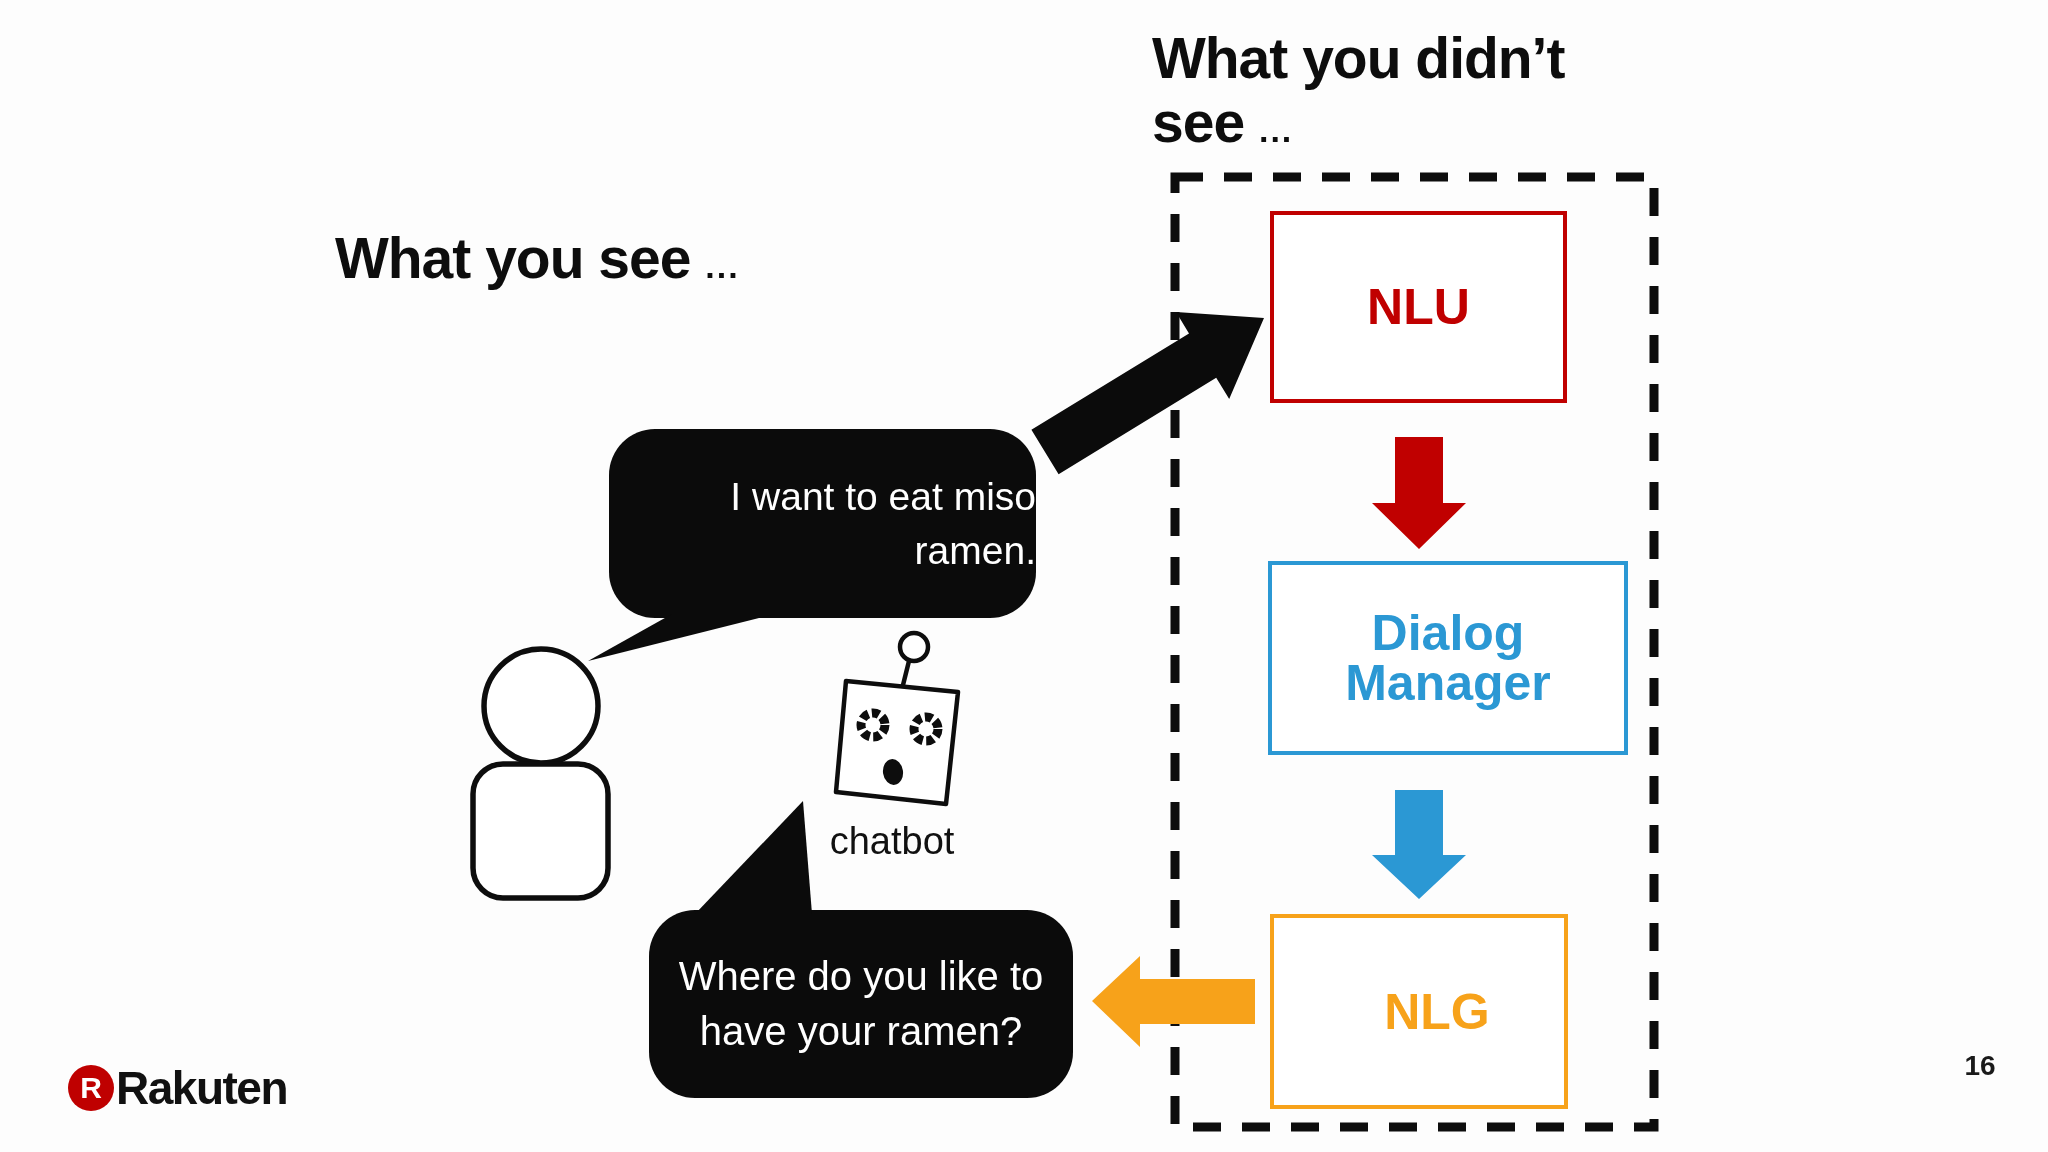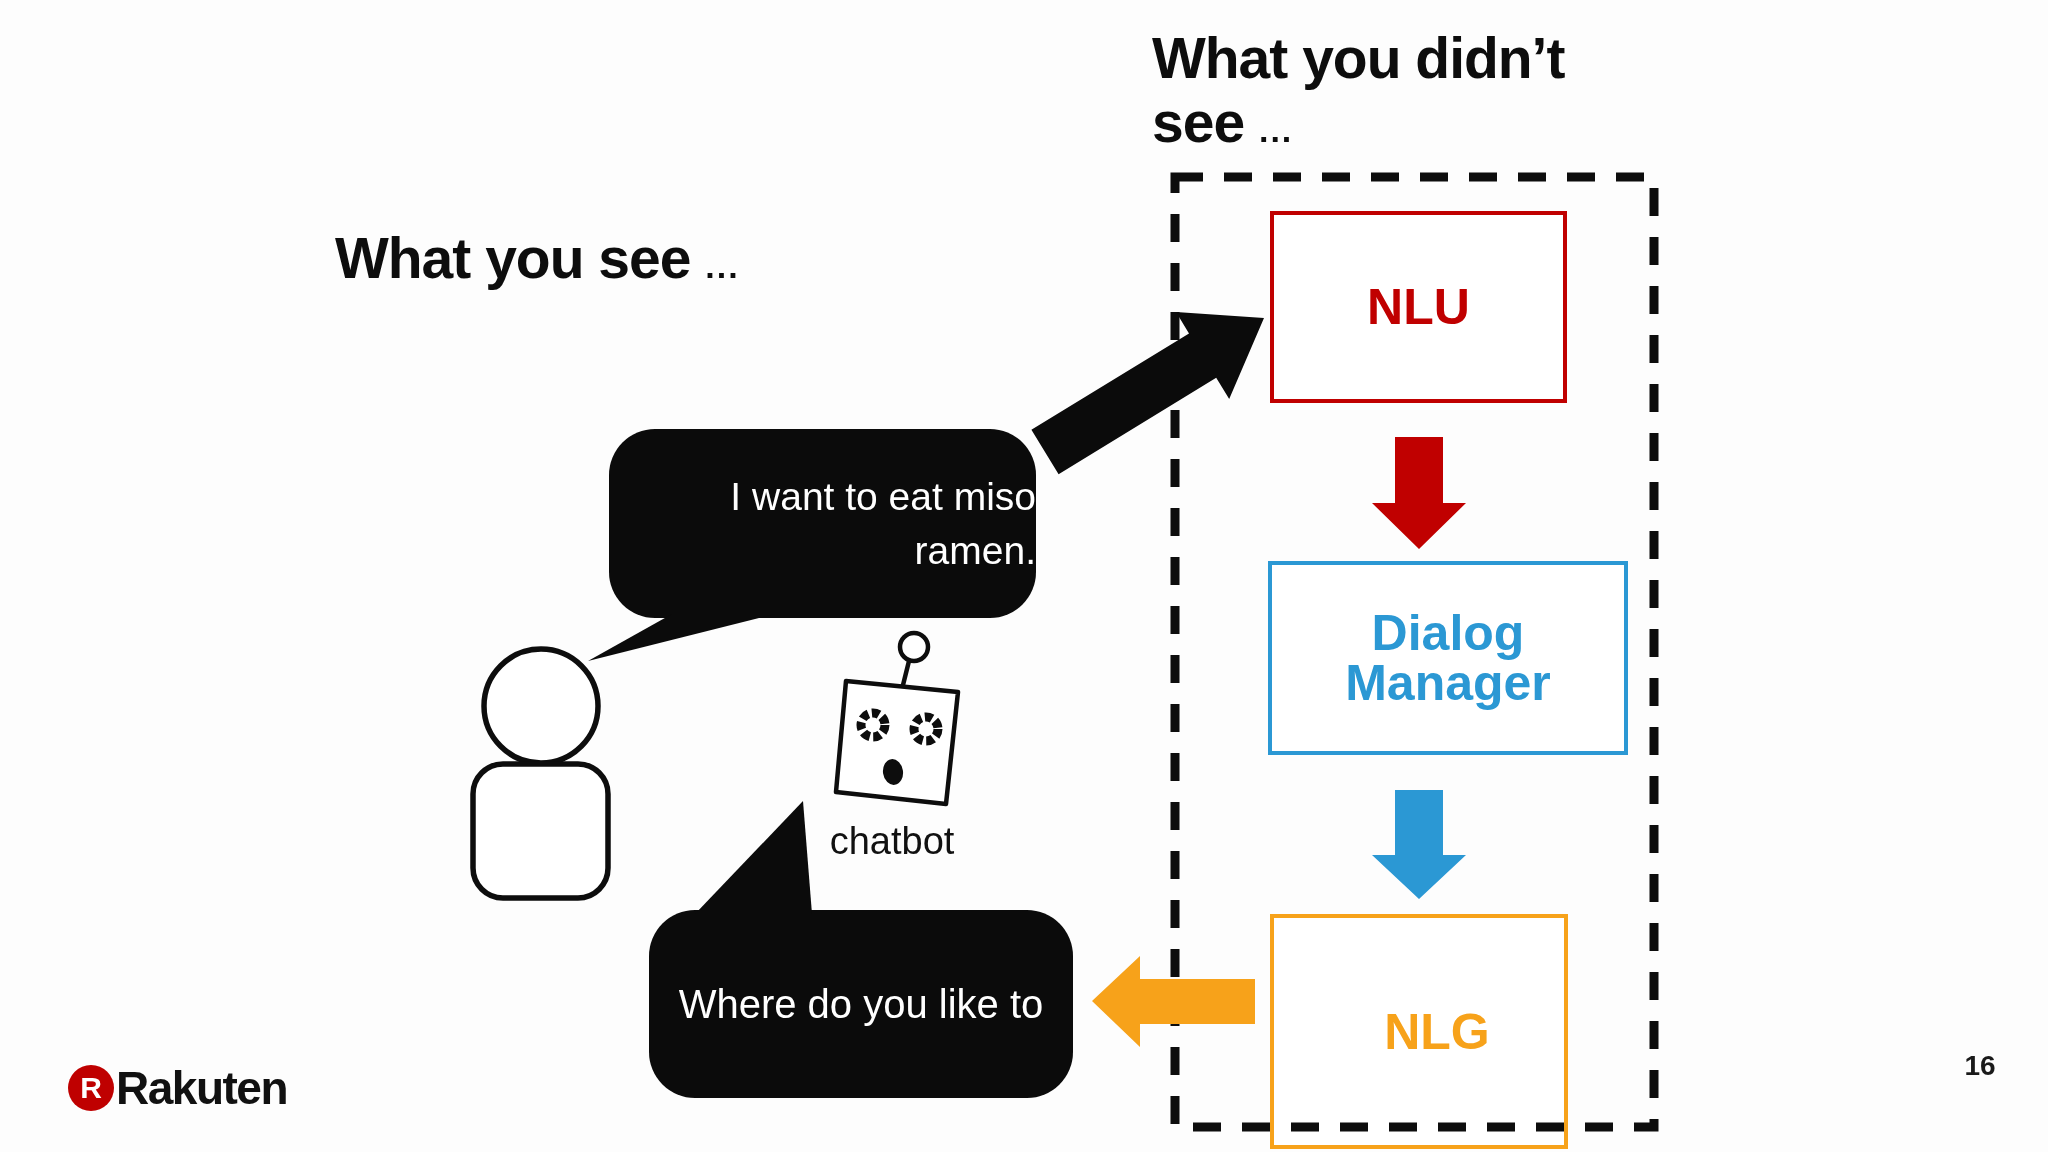--- a/index.html
+++ b/index.html
@@ -9,21 +9,21 @@
   }
   .abs{position:absolute;}
   
   .big-title{font-weight:bold;color:#0d0d0d;font-size:57px;letter-spacing:-1px;line-height:64px;white-space:nowrap;}
   .dots{font-size:34px;font-weight:bold;letter-spacing:2px;}
   
   .pipe-box{box-sizing:border-box;background:#ffffff;display:flex;align-items:center;justify-content:center;
     text-align:center;font-weight:bold;font-size:50px;line-height:50px;}
   .box-nlu{left:1270px;top:211px;width:297px;height:192px;border:4px solid #c00000;color:#c00000;}
   .box-dm{left:1268px;top:561px;width:360px;height:194px;border:4px solid #2b98d4;color:#2b98d4;}
-  .box-nlg{left:1270px;top:914px;width:298px;height:235px;border:4px solid #f7a21a;color:#f7a21a;padding-left:36px;}
+  .box-nlg{left:1270px;top:914px;width:298px;height:195px;border:4px solid #f7a21a;color:#f7a21a;padding-left:36px;}
   
   .bubble{box-sizing:border-box;background:#0b0b0b;border-radius:46px;color:#ffffff;
     display:flex;flex-direction:column;align-items:center;justify-content:center;text-align:center;}
   .bubble-user{left:609px;top:429px;width:427px;height:189px;font-size:39px;line-height:54px;align-items:flex-end;}
   .bubble-bot{left:625px;top:910px;width:424px;height:188px;font-size:40px;line-height:55px;margin-left:24px;}
   
   .actor-label{color:#111111;text-align:center;}
   .label-you{left:473px;top:813px;width:135px;font-size:44px;}
   .label-bot{left:812px;top:820px;width:160px;font-size:38px;}
   
@@ -52,20 +52,21 @@
     </div>
   </div>
 
   <div class="abs bubble bubble-user">
     <div>I want to eat miso</div>
     <div>ramen.</div>
   </div>
 
   <div class="abs bubble bubble-bot">
     <div>Where do you like to</div>
+    <div>have your ramen?</div>
   </div>
 
   <div class="abs pipe-box box-nlu">
     <span>NLU</span>
   </div>
   <div class="abs pipe-box box-dm">
     <div>
       <div>Dialog</div>
       <div>Manager</div>
     </div>

